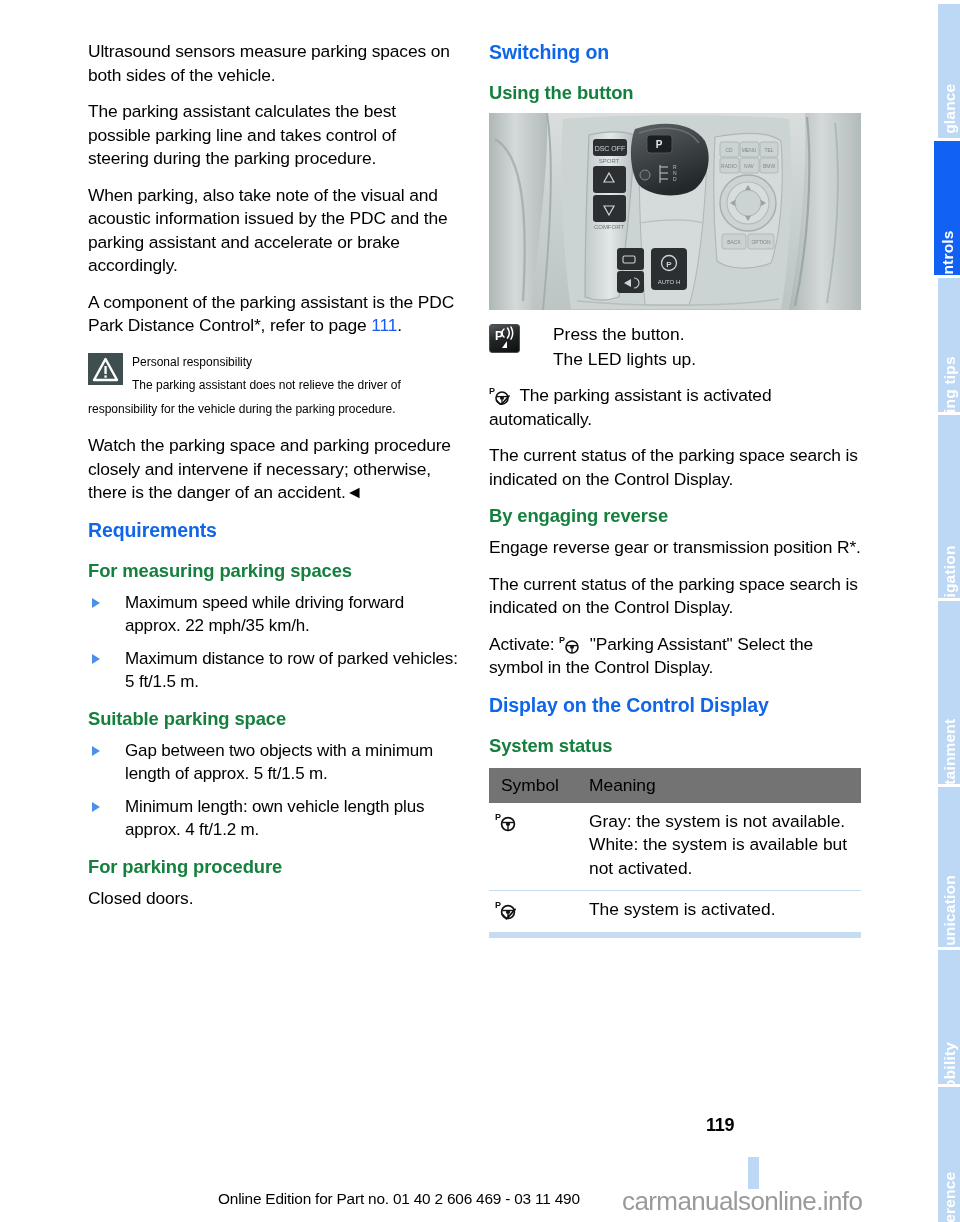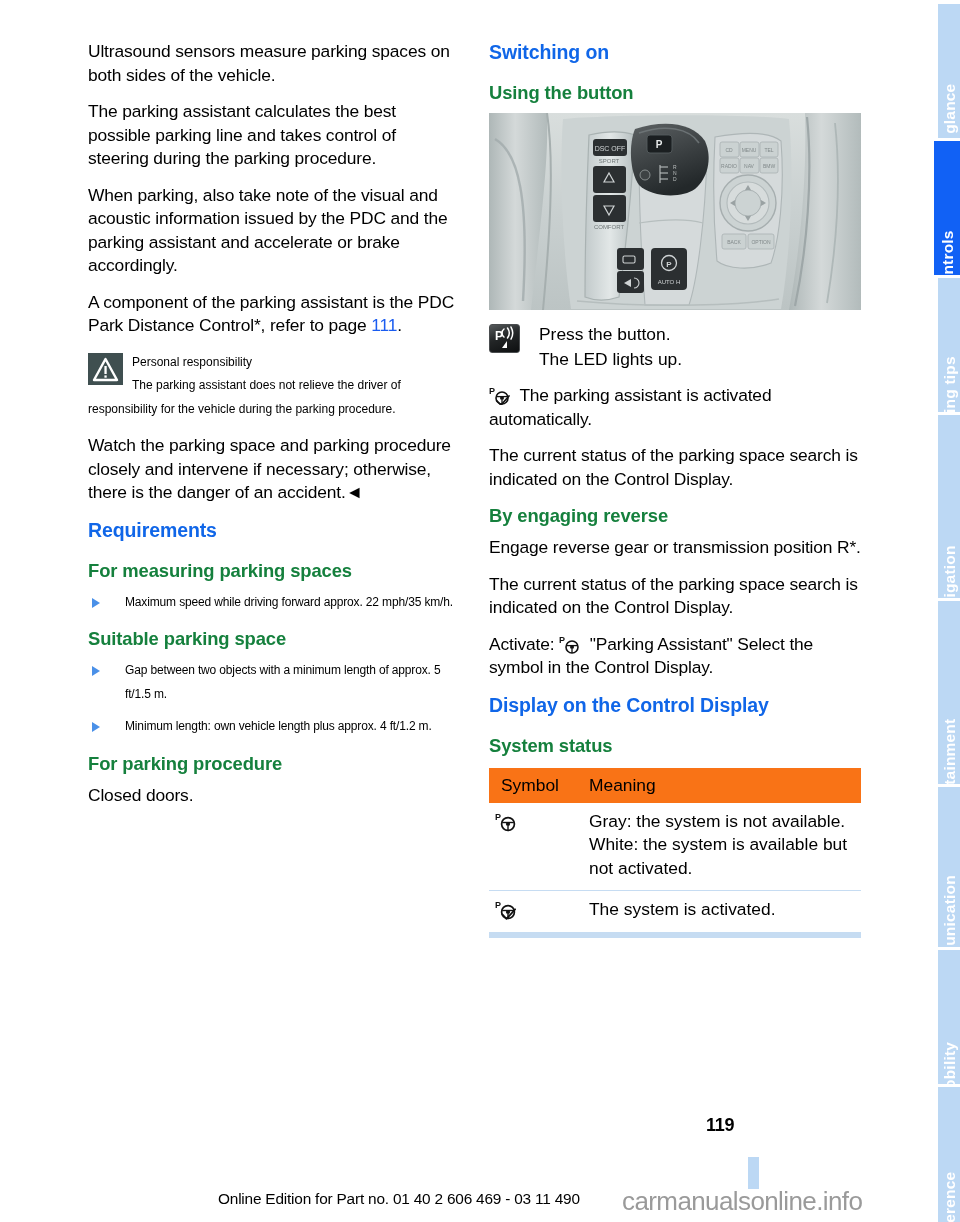--- a/index.html
+++ b/index.html
@@ -91,21 +91,21 @@
   
   ul.bullets {
     margin: 0 0 13px 0;
     padding: 0;
     list-style: none;
   }
   ul.bullets li {
     position: relative;
     padding-left: 37px;
     margin-bottom: 9px;
-    font-size: 12px;
+    font-size: 17px;
     line-height: 23.5px;
     letter-spacing: -0.15px;
   }
   ul.bullets li .tri {
     position: absolute;
     left: 4px;
     top: 7px;
     width: 0; height: 0;
     border-top: 5px solid transparent;
     border-bottom: 5px solid transparent;
@@ -133,41 +133,41 @@
   }
   .step .btn-icon {
     position: absolute;
     left: 0; top: 2px;
     width: 31px; height: 29px;
     border-radius: 3px;
     background: linear-gradient(160deg,#55595b 0%,#232627 45%,#0d0f10 100%);
     border: 1px solid #4a4d4f;
     box-sizing: border-box;
   }
-  .step .steptext { display: block; margin-left: 50px; }
+  .step .steptext { display: block; margin-left: 64px; }
 
   
   .psym {
     display: inline-block;
     position: relative;
     width: 26px;
     height: 18px;
     vertical-align: -4px;
   }
   .psym svg { position: absolute; left: 0; top: -2px; }
 
   
   table.status {
     border-collapse: collapse;
     width: 372px;
     margin-top: 10px;
     font-size: 17.4px;
   }
   table.status thead th {
-    background: #f97316;
+    background: #737373;
     font-weight: normal;
     text-align: left;
     padding: 6px 0 7px 12px;
     line-height: 22px;
   }
   table.status thead th.c1 { width: 72px; padding-left: 12px; }
   table.status tbody td {
     padding: 7px 10px 10px 12px;
     vertical-align: top;
     line-height: 23.5px;
@@ -272,20 +272,21 @@
       <div class="note-clear"></div>
     </div>
 
     <p class="body"><span>Watch the parking space and parking procedure closely and intervene if necessary; otherwise, there is the danger of an accident.</span><span class="endmark">◄</span></p>
 
     <h2 class="h-blue sp-top-lg">Requirements</h2>
 
     <h3 class="h-lightblue">For measuring parking spaces</h3>
     <ul class="bullets">
       <li><span class="tri"></span><span>Maximum speed while driving forward approx. 22 mph/35 km/h.</span></li>
+      <li><span class="tri"></span><span>Maximum distance to row of parked vehicles: 5 ft/1.5 m.</span></li>
     </ul>
 
     <h3 class="h-lightblue sp-top-sm">Suitable parking space</h3>
     <ul class="bullets">
       <li><span class="tri"></span><span>Gap between two objects with a minimum length of approx. 5 ft/1.5 m.</span></li>
       <li><span class="tri"></span><span>Minimum length: own vehicle length plus approx. 4 ft/1.2 m.</span></li>
     </ul>
 
     <h3 class="h-lightblue sp-top-sm">For parking procedure</h3>
     <p class="body">Closed doors.</p>

